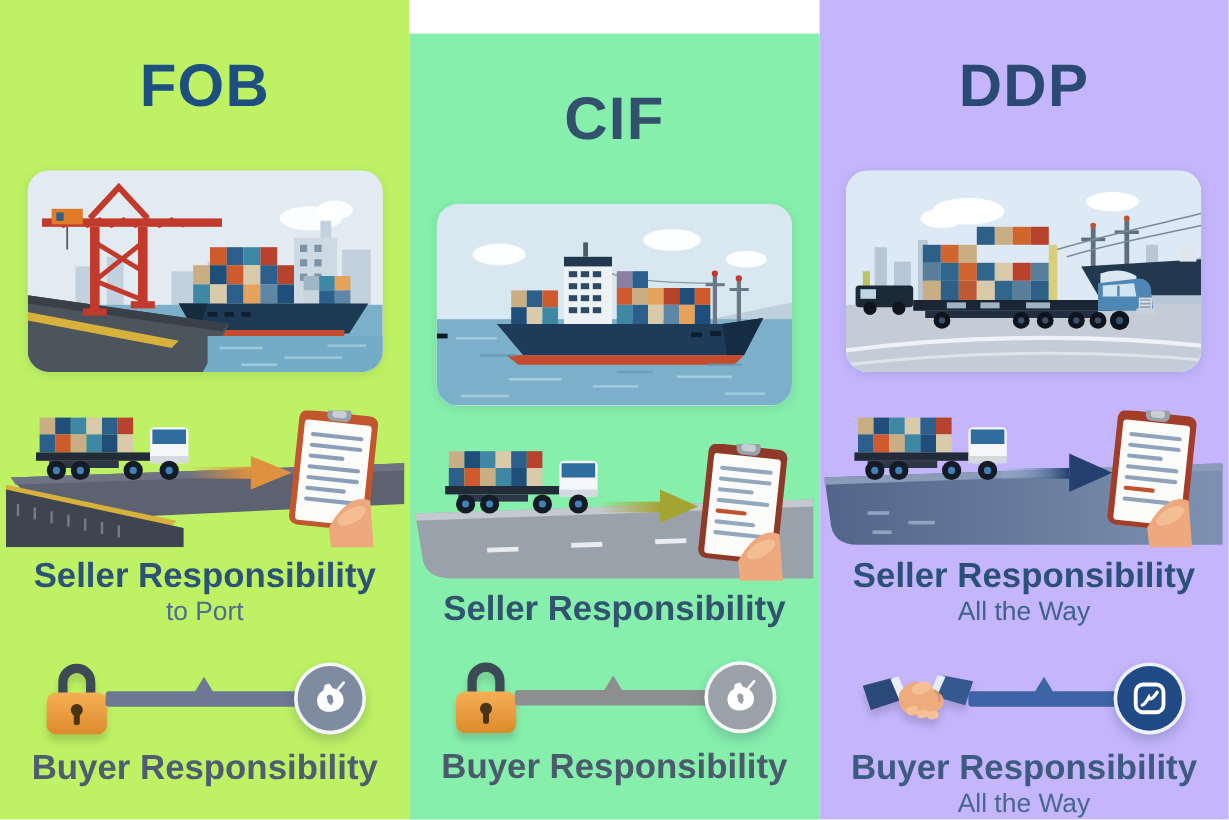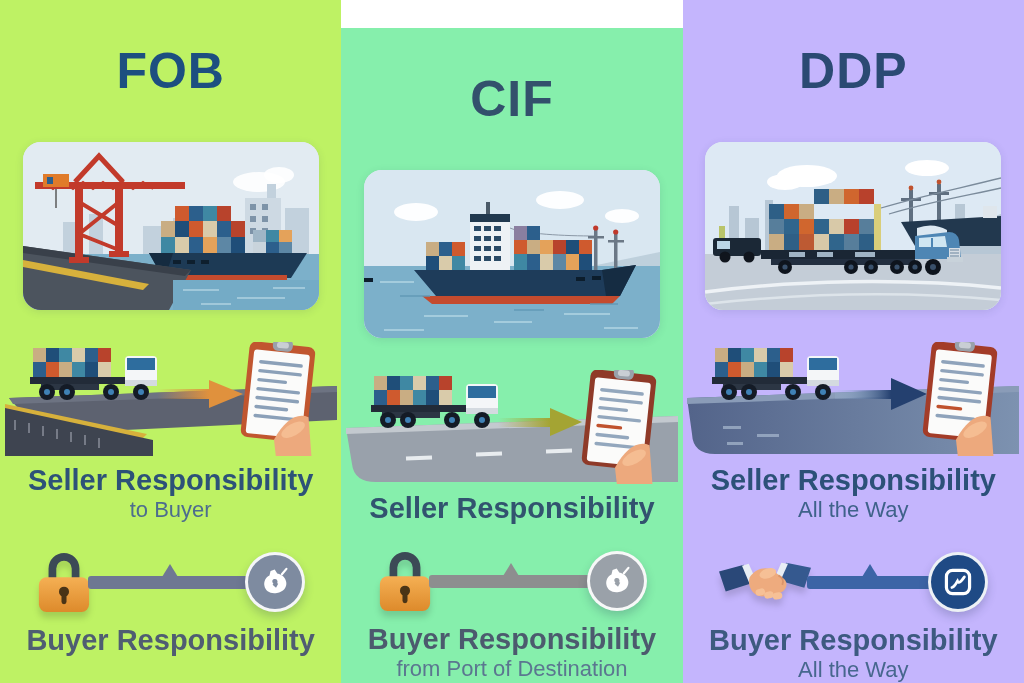--- a/index.html
+++ b/index.html
@@ -183,21 +183,21 @@
             <rect x="11" y="72" width="44" height="3.4" rx="1.7"></rect>
           </g>
           <path d="M34,96 C42,76 54,66 66,70 L74,114 L38,114 Z" fill="#eda97d"></path>
           <ellipse cx="52" cy="84" rx="13" ry="6" fill="#f5bd92" transform="rotate(-35 52 84)"></ellipse>
         </g>
       </svg>
     </div>
 
     <div class="resp">
       <div class="r1">Seller Responsibility</div>
-      <div class="r2">to Buyer</div>
+      <div class="r2">to Port</div>
     </div>
 
     <div class="timeline">
       <svg class="startic" viewBox="0 0 58 68" width="56" height="66">
         <path d="M17,32 V20 a12,12 0 0 1 24,0 V32" fill="none" stroke="#3c4a56" stroke-width="8" stroke-linecap="round"></path>
         <rect x="3" y="29" width="52" height="36" rx="8" fill="url(#lockg0)"></rect>
         <circle cx="29" cy="44" r="5.2" fill="#4a3416"></circle>
         <rect x="26.4" y="46" width="5.2" height="11" rx="2.5" fill="#4a3416"></rect>
       </svg>
       <div class="bar">
@@ -387,21 +387,20 @@
             <circle cx="13" cy="12.6" r="2.1" fill="#9aa1a9"></circle>
             <path d="M13,12.8 l2.3,2 -2.3,3 -2.3,-3 Z" fill="#9aa1a9"></path>
           </g>
           <rect x="20" y="1" width="1.8" height="7.5" rx=".9" fill="#ffffff" transform="rotate(40 21 4)"></rect>
         </svg>
       </div>
     </div>
 
     <div class="resp buyer">
       <div class="r1">Buyer Responsibility</div>
-      <div class="r2">from Port of Destination</div>
     </div>
   </section>
 
   <section class="col ddp">
     <div class="title">DDP</div>
 
     <div class="card">
       <svg viewBox="0 0 296 168" width="296" height="168">
         <rect width="296" height="168" fill="#dde9f4"></rect>
         <ellipse cx="102" cy="34" rx="30" ry="11" fill="#ffffff"></ellipse>

